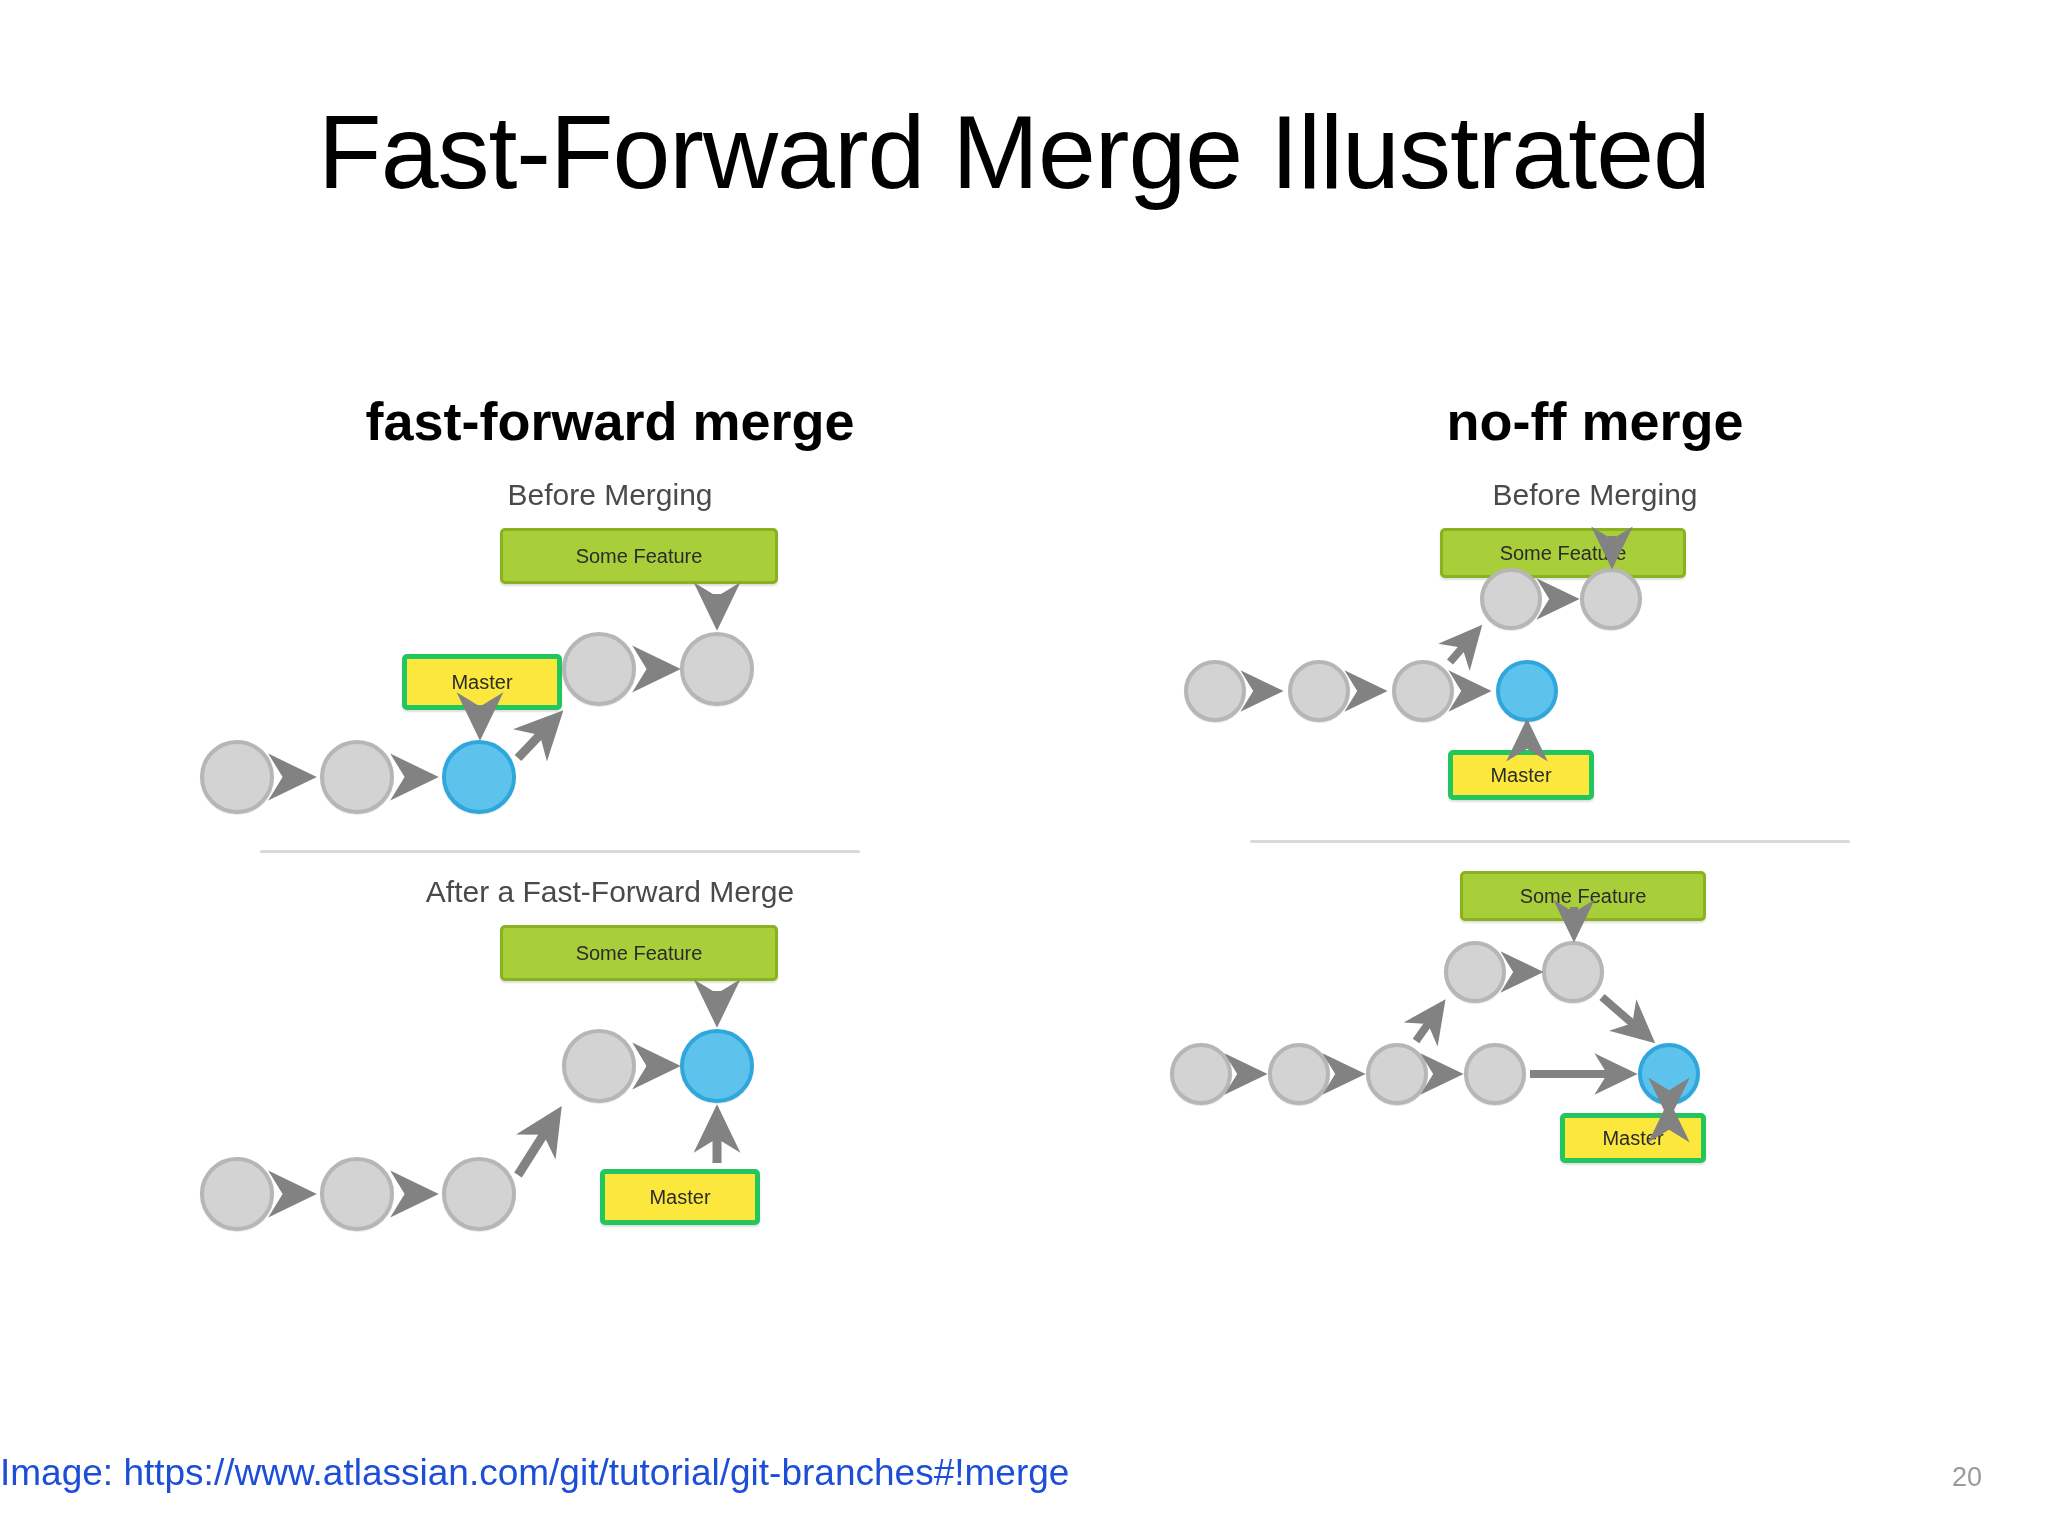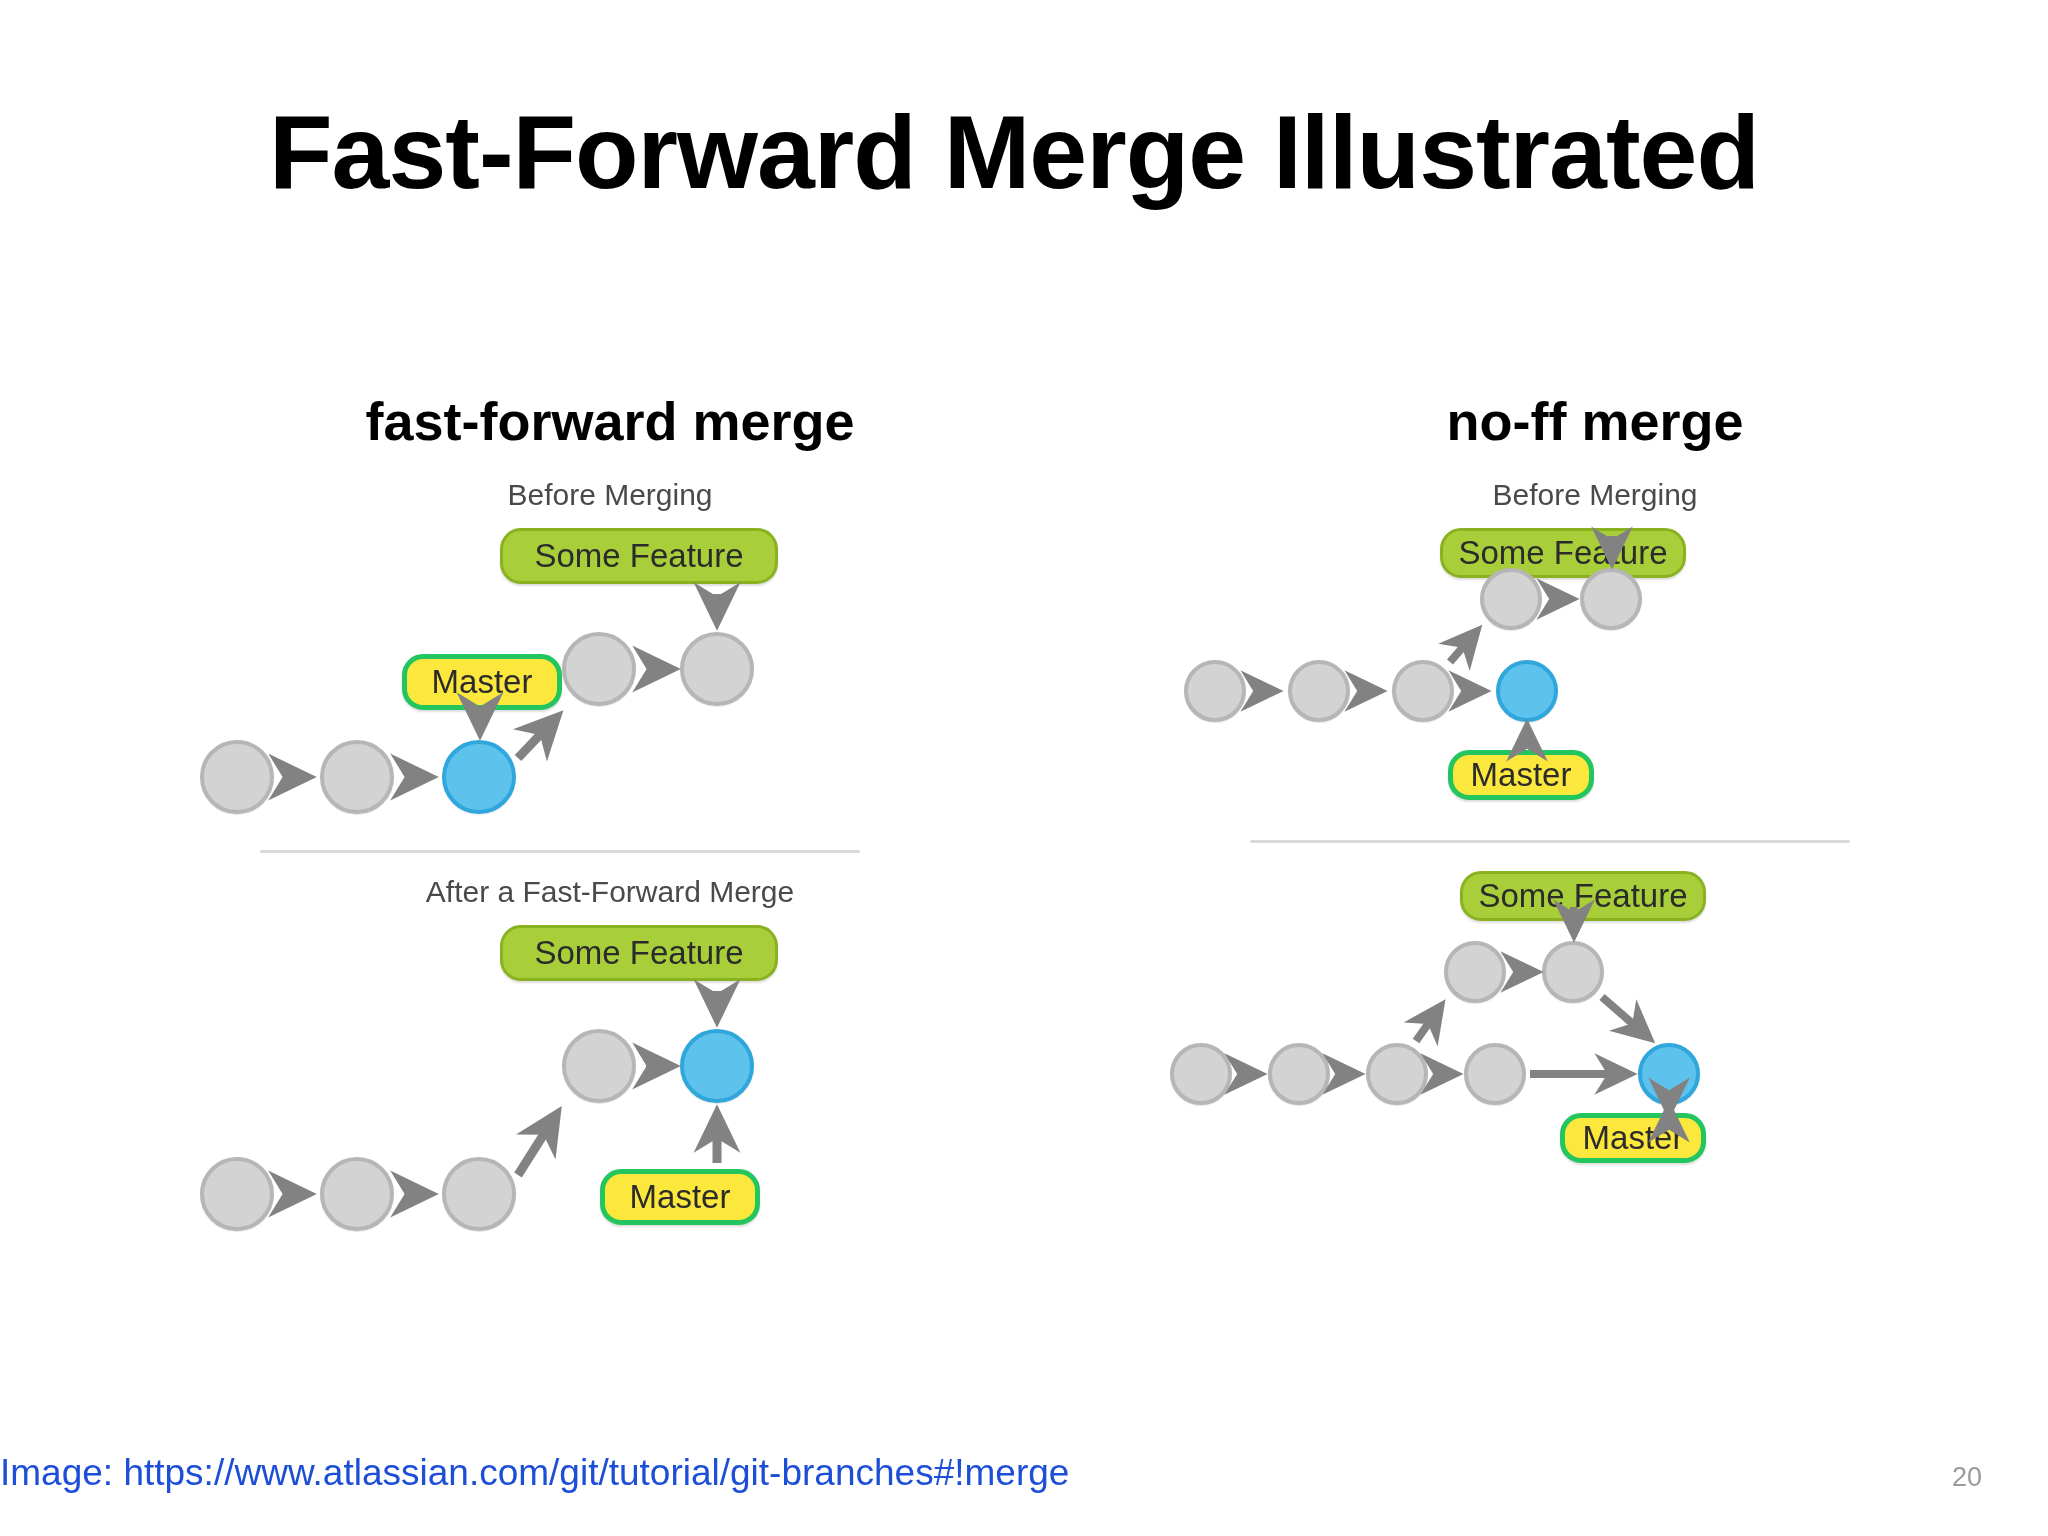--- a/index.html
+++ b/index.html
@@ -17,21 +17,21 @@
   }
 
   
   #slide-title {
     position: absolute;
     top: 96px;
     left: 0;
     width: 2028px;
     text-align: center;
     font-size: 104px;
-    font-weight: 700;
+    font-weight: 400;
     letter-spacing: -1px;
     line-height: 1.08;
     color: #000000;
     white-space: nowrap;
   }
 
   
   .panel {
     position: absolute;
     top: 390px;
@@ -92,25 +92,25 @@
   }
   .node.blue {
     background: #5ec3ec;
     border: 4px solid #2fa7dd;
   }
 
   
   .pill {
     position: absolute;
     box-sizing: border-box;
-    border-radius: 21px;
+    border-radius: 5px;
     display: flex;
     align-items: center;
     justify-content: center;
-    font-size: 33px;
+    font-size: 20px;
     font-weight: 400;
     color: #2b2b2b;
     white-space: nowrap;
     box-shadow: 0 2px 2px rgba(0,0,0,0.13);
   }
   .pill.green {
     background: #a8ce39;
     border: 3px solid #8ab220;
   }
   .pill.yellow {

